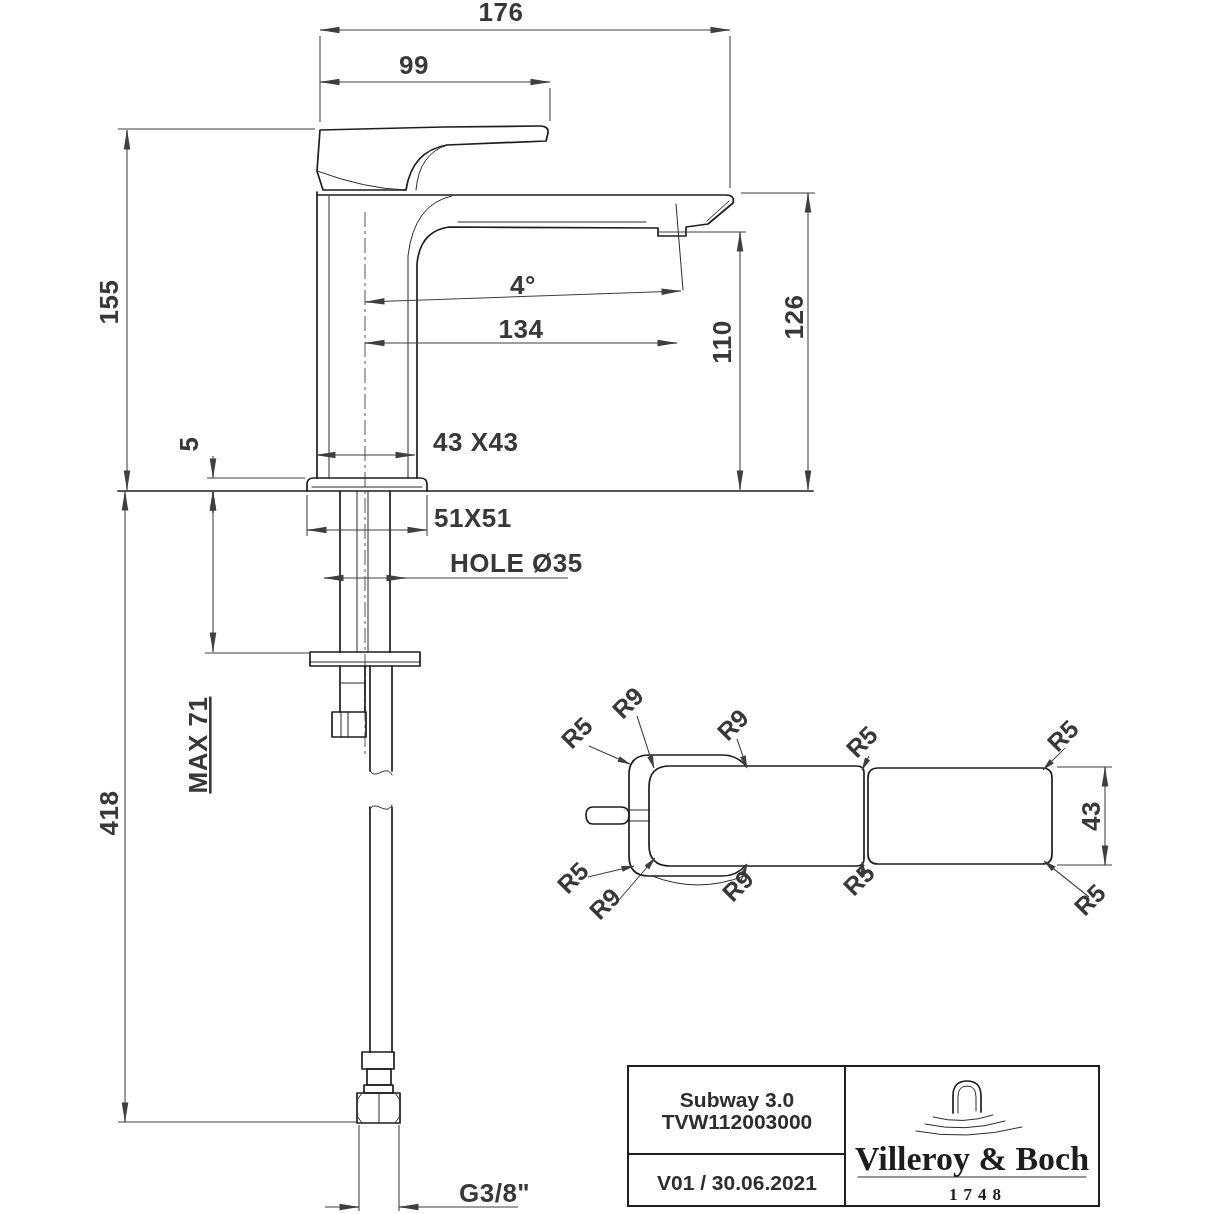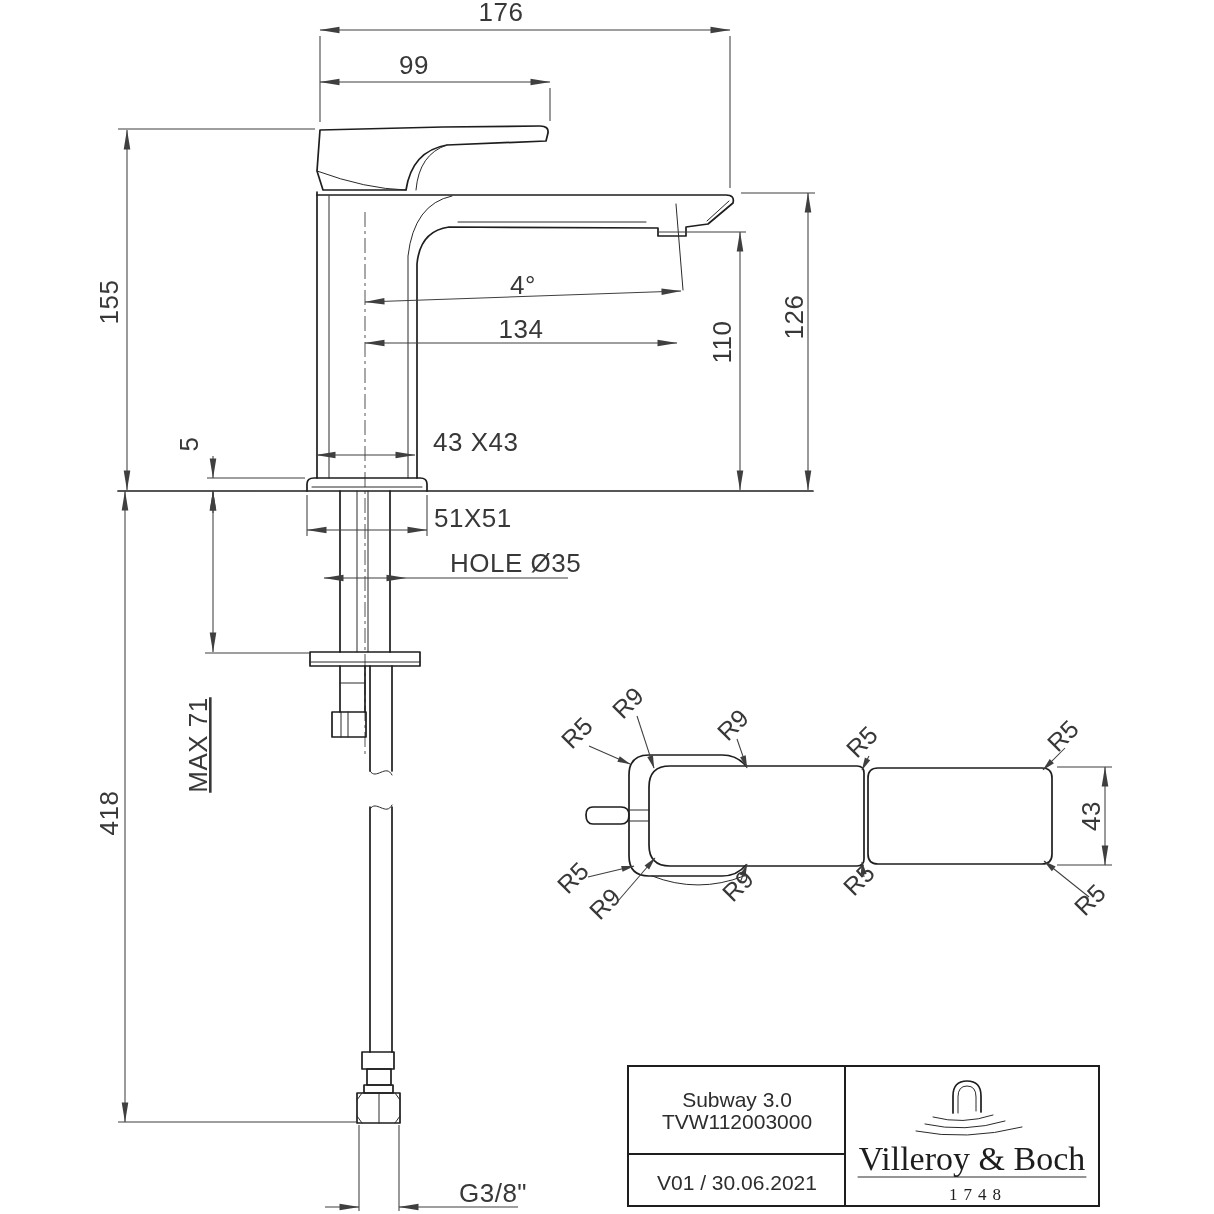--- a/index.html
+++ b/index.html
@@ -1,17 +1,17 @@
 <!DOCTYPE html>
 <html><head>
 <meta charset="utf-8">
 <style>
   html,body{margin:0;padding:0;background:#e8e8e8;}
   .page{position:relative;width:1214px;height:1214px;background:#ffffff;margin:0 auto;
-        font-family:"Liberation Sans",sans-serif;}
+        font-family:"Liberation Sans",sans-serif;font-weight:bold;}
   svg{position:absolute;left:0;top:0;}
   .o  {stroke:#1e1e1e;stroke-width:1.7;fill:none;stroke-linecap:round;stroke-linejoin:round;}
   .o2 {stroke:#2a2a2a;stroke-width:1.0;fill:none;stroke-linecap:round;}
   .d  {stroke:#3f3f3f;stroke-width:1.05;fill:none;}
   .cl {stroke:#3f3f3f;stroke-width:0.9;fill:none;stroke-dasharray:15 4 3 4;}
   .tb {stroke:#1e1e1e;stroke-width:2;fill:none;}
   .dimtxt{font-family:"Liberation Sans",sans-serif;font-size:26px;fill:#383838;letter-spacing:0.5px;}
   .rtxt{font-family:"Liberation Sans",sans-serif;font-size:25px;fill:#383838;}
   .ttxt{font-family:"Liberation Sans",sans-serif;font-size:21px;fill:#2d2d2d;}
   .brand{font-family:"Liberation Serif",serif;font-size:34px;fill:#1d1d1d;}

